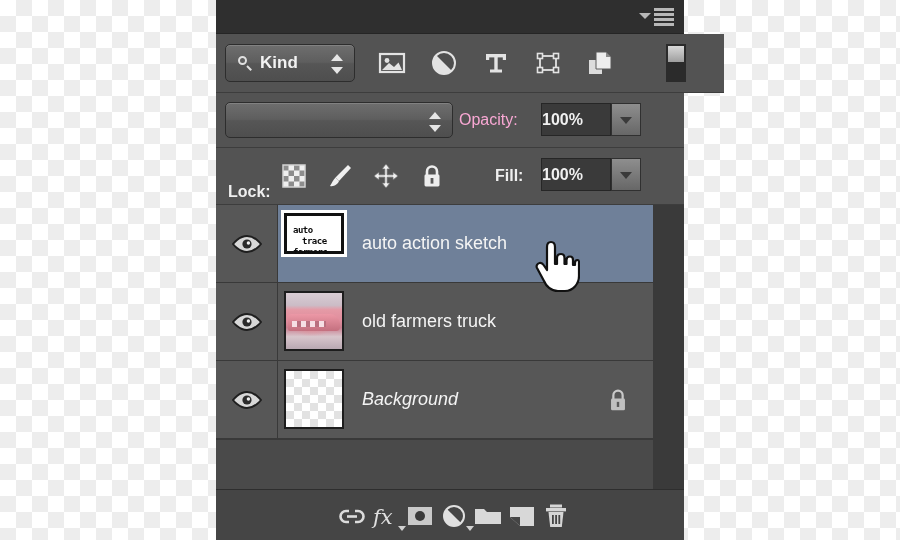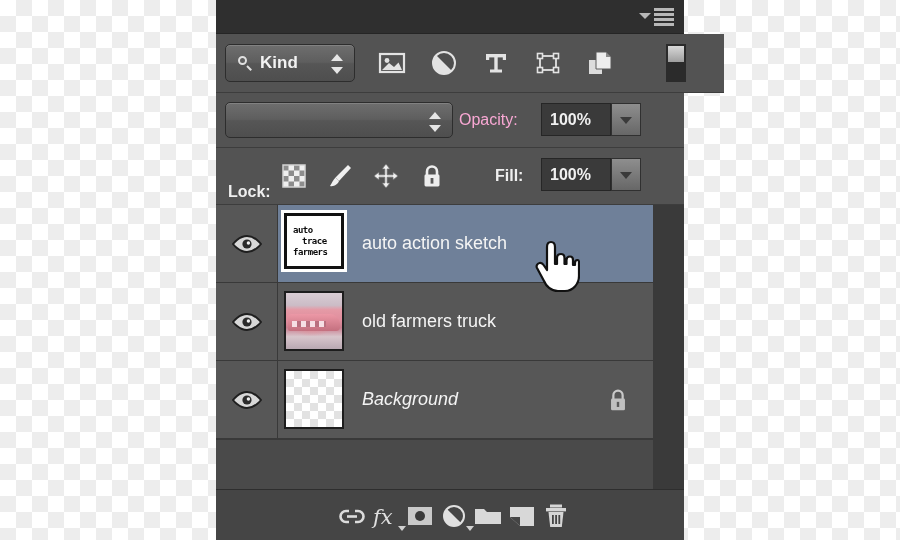--- a/index.html
+++ b/index.html
@@ -211,21 +211,21 @@
     border: 1px solid #262626;
     box-sizing: border-box;
     display: flex;
     align-items: center;
     cursor: text;
   }
   .numfield .num {
     color: #f0f0f0;
     font-size: 16px;
     font-weight: bold;
-    padding-left: 8px;
+    padding-left: 0;
   }
   .stepper {
     position: absolute;
     top: 10px;
     width: 30px; height: 33px;
     background: linear-gradient(to bottom, #8e8e8e, #676767);
     border: 1px solid #303030;
     box-sizing: border-box;
     cursor: pointer;
   }
@@ -311,21 +311,21 @@
     left: 68px; top: 8px;
     width: 60px; height: 60px;
     border: 2px solid #1d1d1d;
     box-sizing: border-box;
     background: #fff;
     overflow: hidden;
     cursor: pointer;
   }
   .thumb.selected-thumb {
     left: 65px; top: 5px;
-    width: 66px; height: 62px;
+    width: 66px; height: 47px;
     border: 3px solid #ffffff;
     padding: 0;
   }
   .thumb .inner-border {
     position: absolute;
     left: 0; top: 0; right: 0; bottom: 0;
     border: 3px solid #111;
     box-sizing: border-box;
     background: #fff;
   }

